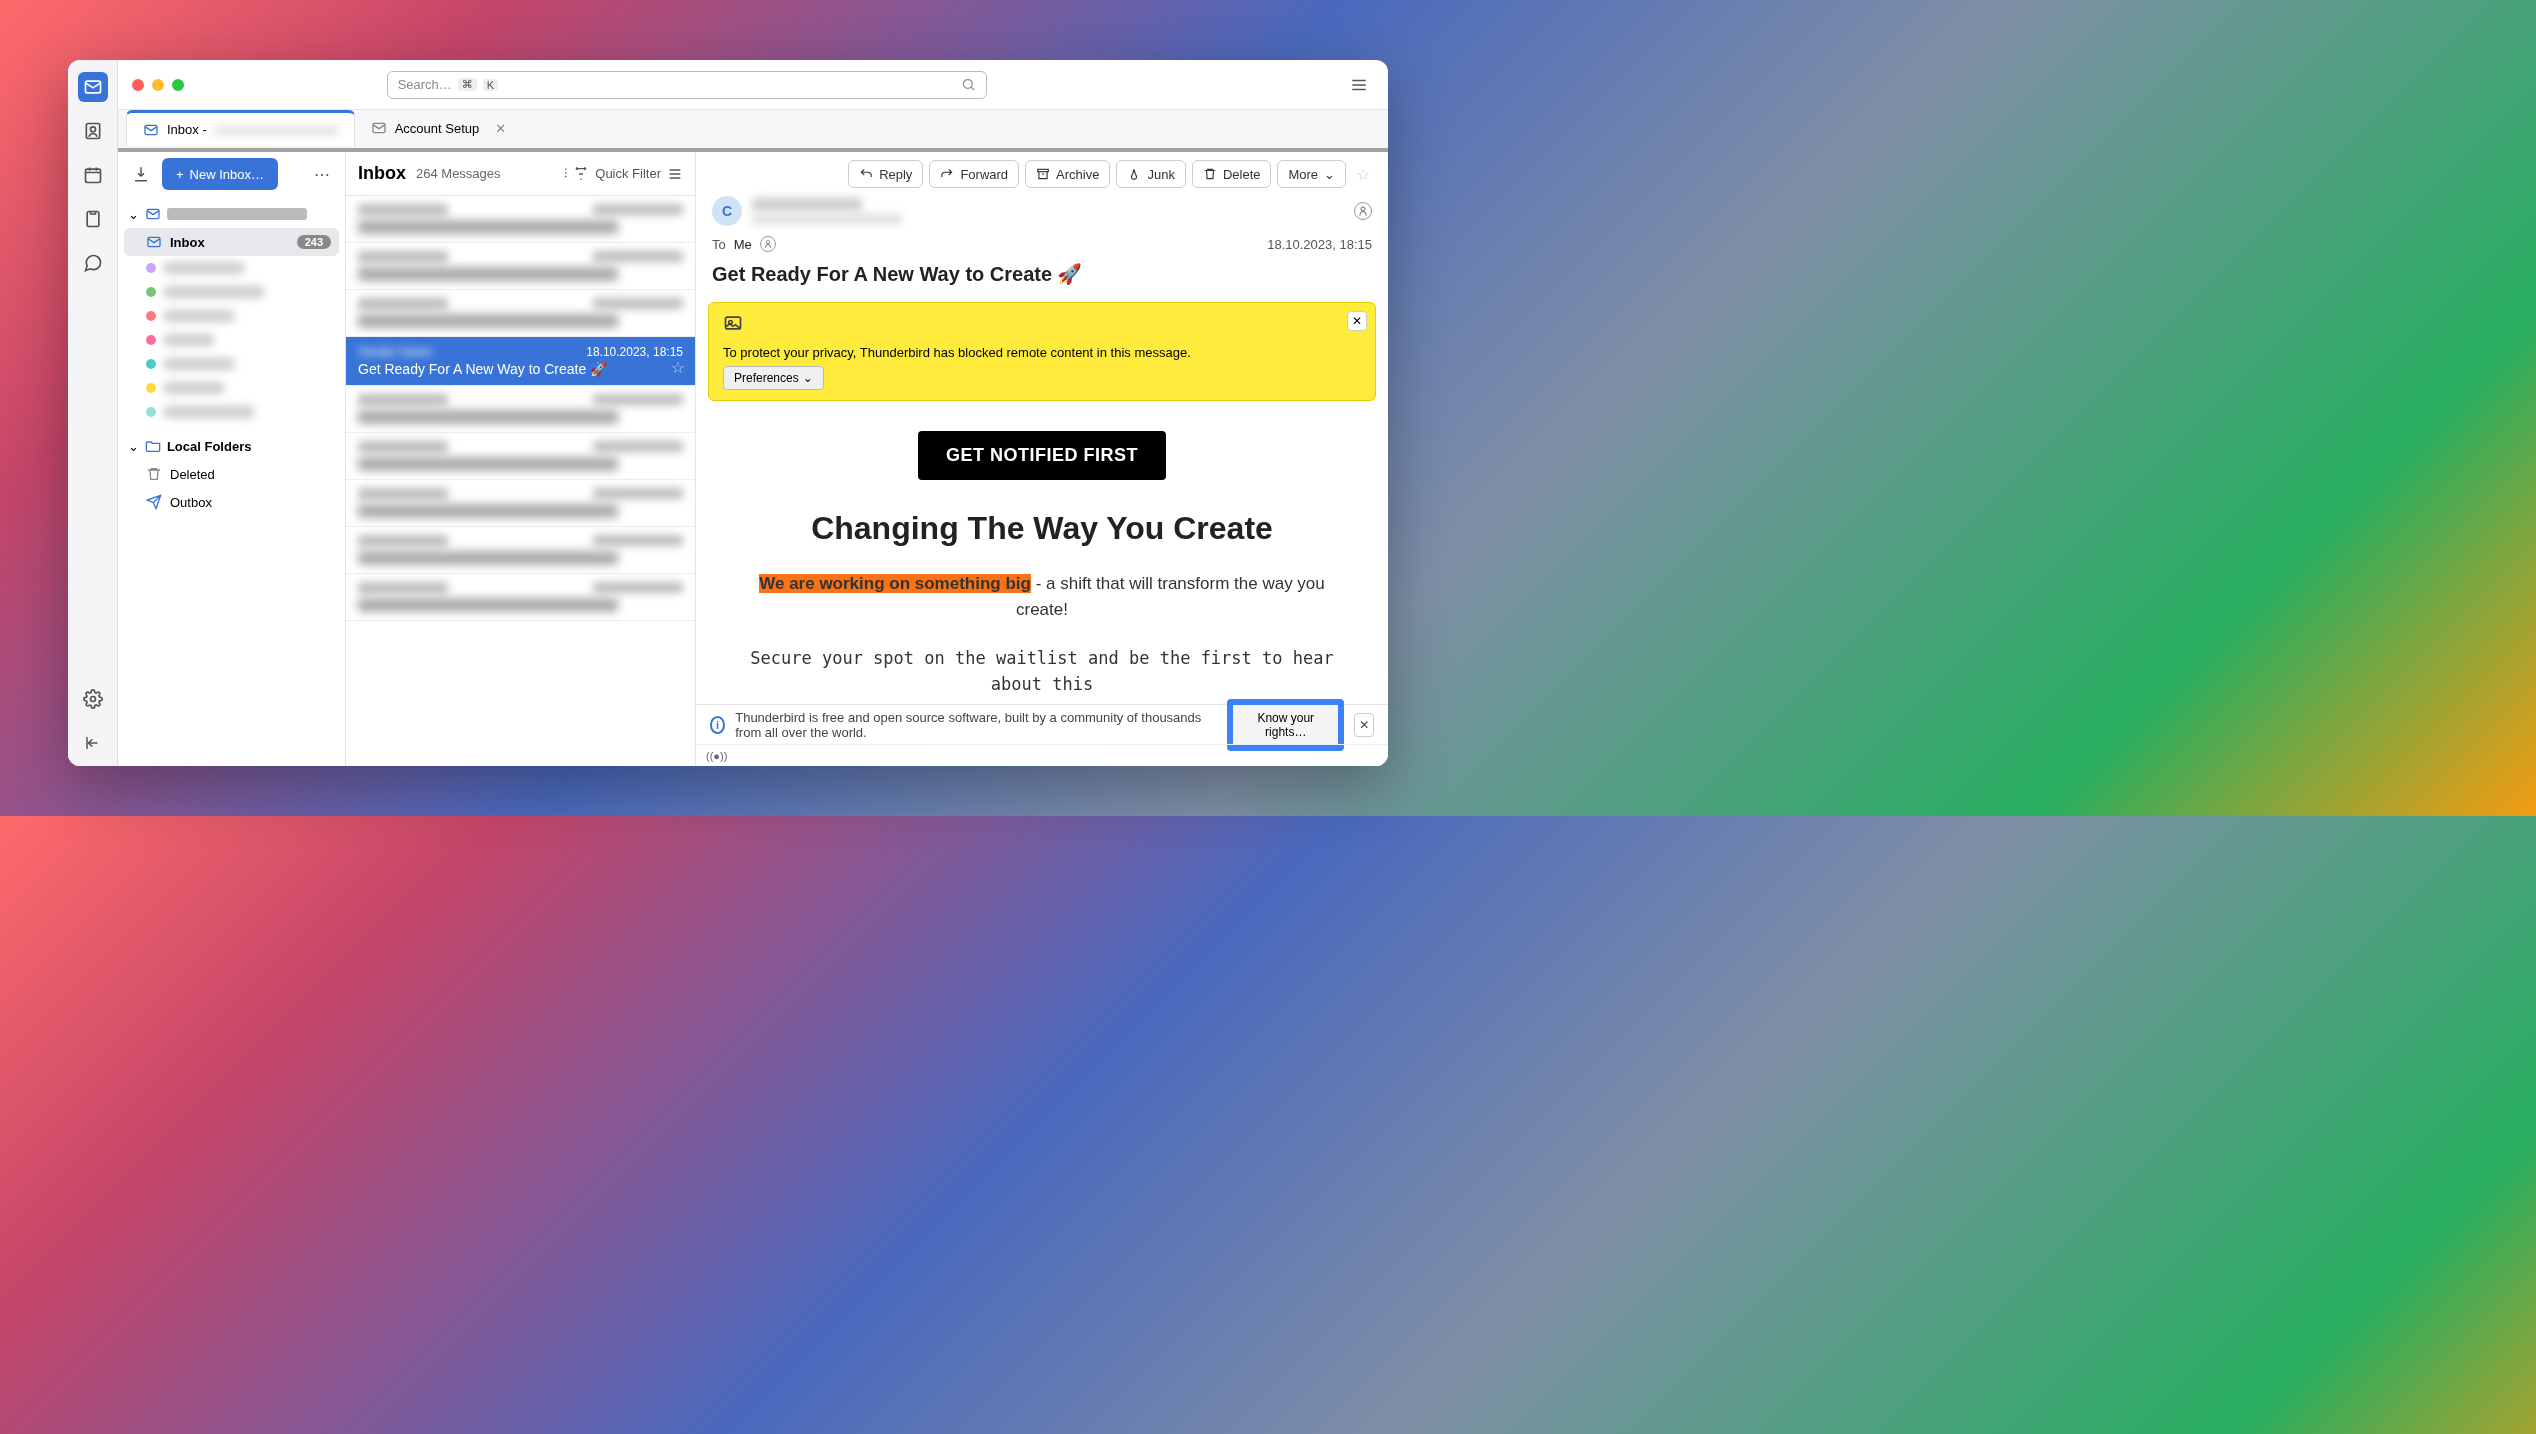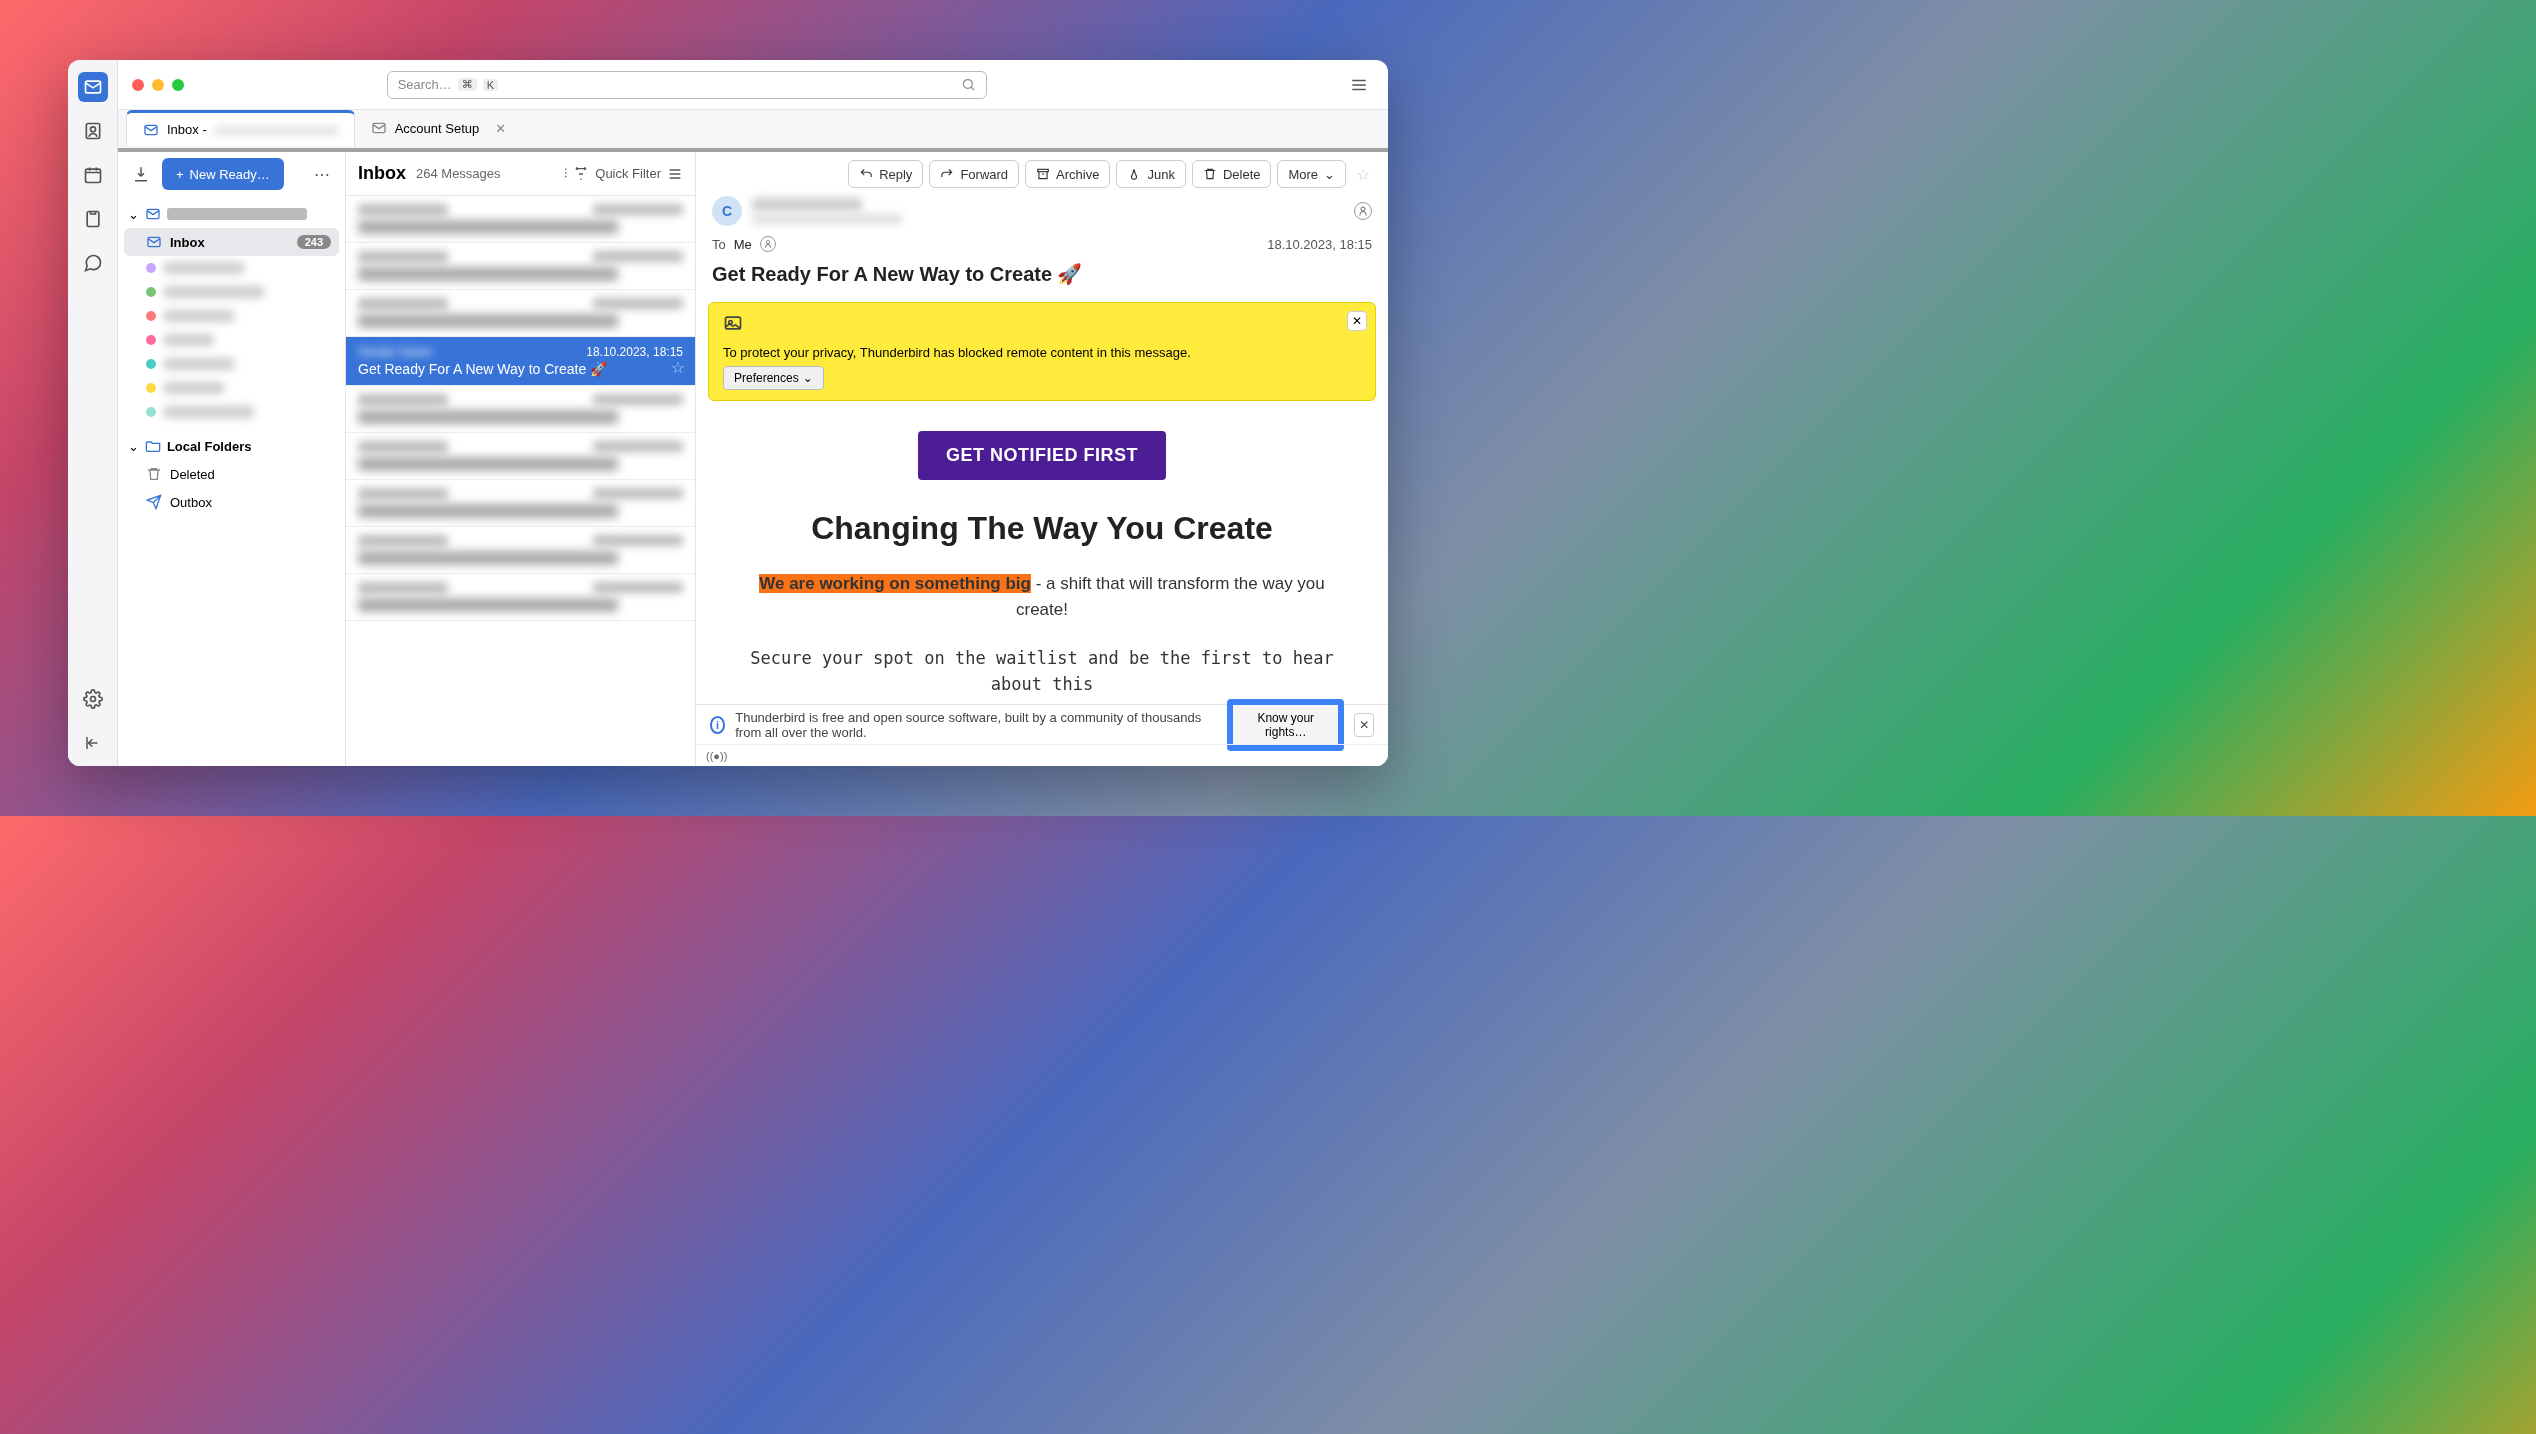--- a/index.html
+++ b/index.html
@@ -64,21 +64,21 @@
 .from-name { filter: blur(4px); background: #ccc; width: 110px; height: 13px; border-radius: 3px; margin-bottom: 3px; }
 .from-email { filter: blur(4px); background: #ddd; width: 150px; height: 10px; border-radius: 3px; }
 .contact-badge { width: 18px; height: 18px; border: 1px solid #999; border-radius: 50%; display: flex; align-items: center; justify-content: center; font-size: 10px; }
 .to-row { display: flex; align-items: center; gap: 8px; margin-top: 10px; font-size: 13px; color: #555; }
 .to-row .date { margin-left: auto; }
 .subject { font-size: 20px; font-weight: 600; margin-top: 10px; color: #222; }
 .notice-bar { margin: 6px 12px 0; background: #ffeb3b; border: 1px solid #e0d000; border-radius: 6px; padding: 10px 14px; display: flex; align-items: flex-start; gap: 12px; font-size: 13px; position: relative; flex-direction: column; }
 .notice-bar .pref-btn { border: 1px solid #bbb; background: #f0f0f0; border-radius: 4px; padding: 4px 10px; font-size: 12px; margin-top: 6px; display: inline-flex; align-items: center; gap: 4px; cursor: pointer; }
 .notice-close { position: absolute; right: 8px; top: 8px; border: 1px solid #ccc; background: #fff; width: 20px; height: 20px; border-radius: 4px; display: flex; align-items: center; justify-content: center; cursor: pointer; font-size: 12px; }
 .msg-body { flex: 1; overflow-y: auto; padding: 30px 40px; text-align: center; }
-.cta-btn { background: #4c1d95; color: #fff; font-weight: 700; font-size: 18px; padding: 14px 28px; border: none; border-radius: 4px; letter-spacing: 0.5px; }
+.cta-btn { background: #000000; color: #fff; font-weight: 700; font-size: 18px; padding: 14px 28px; border: none; border-radius: 4px; letter-spacing: 0.5px; }
 .msg-body h1 { font-size: 32px; font-weight: 700; margin-top: 30px; color: #222; }
 .msg-body p { font-size: 17px; margin-top: 24px; line-height: 1.5; color: #333; font-family: ui-monospace, monospace; }
 .msg-body .highlight { background: #f97316; font-weight: 700; }
 .footer-bar { height: 40px; border-top: 1px solid #e5e5e5; display: flex; align-items: center; padding: 0 14px; gap: 10px; font-size: 13px; color: #444; background: #fff; }
 .footer-bar .info-icon { width: 18px; height: 18px; border: 2px solid #3874d8; border-radius: 50%; color: #3874d8; display: flex; align-items: center; justify-content: center; font-size: 11px; font-weight: 700; }
 .footer-btn { margin-left: auto; border: 6px solid #3b82f6; background: #f5f5f5; border-radius: 4px; padding: 6px 12px; font-size: 12px; cursor: pointer; }
 .footer-close { border: 1px solid #ccc; background: #fff; width: 24px; height: 24px; border-radius: 4px; display: flex; align-items: center; justify-content: center; cursor: pointer; font-size: 12px; }
 .status-bar { height: 22px; display: flex; align-items: center; padding: 0 10px; font-size: 11px; color: #666; border-top: 1px solid #eee; }
 svg { display: block; }
 </style>
@@ -179,21 +179,21 @@
     <div class="content">
       <div class="folder-pane">
         <div class="folder-toolbar">
           <div class="get-msgs">
             <svg width="18" height="18" viewBox="0 0 24 24" fill="none" stroke="currentColor" stroke-width="2">
                 <path d="M12 3v12m0 0l-4-4m4 4l4-4M4 21h16"></path>
               </svg>
           </div>
           <button class="new-msg-btn">
             <span>+</span>
-            <span>New Ready…</span>
+            <span>New Inbox…</span>
           </button>
           <div class="more-dots">⋯</div>
         </div>
         <div class="folder-tree">
           <div class="account-row">
             <span>⌄</span>
             <svg width="16" height="16" viewBox="0 0 24 24" fill="none" stroke="#3874d8" stroke-width="2">
                 <rect x="3" y="5" width="18" height="14" rx="2"></rect>
                 <path d="M3 7l9 6 9-6"></path>
               </svg>

